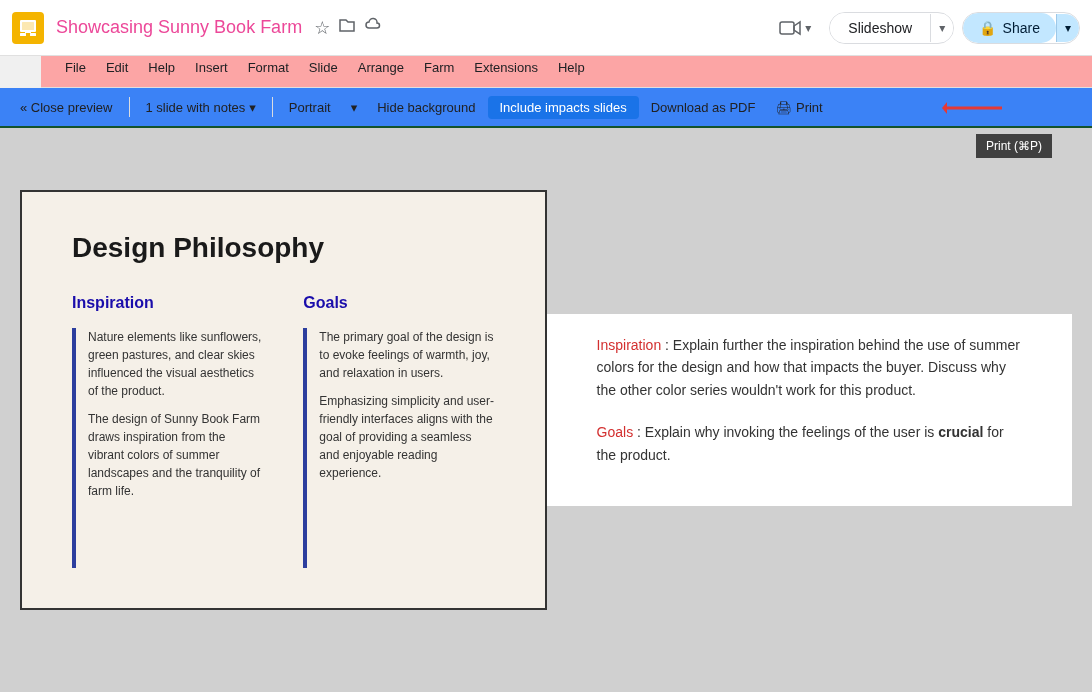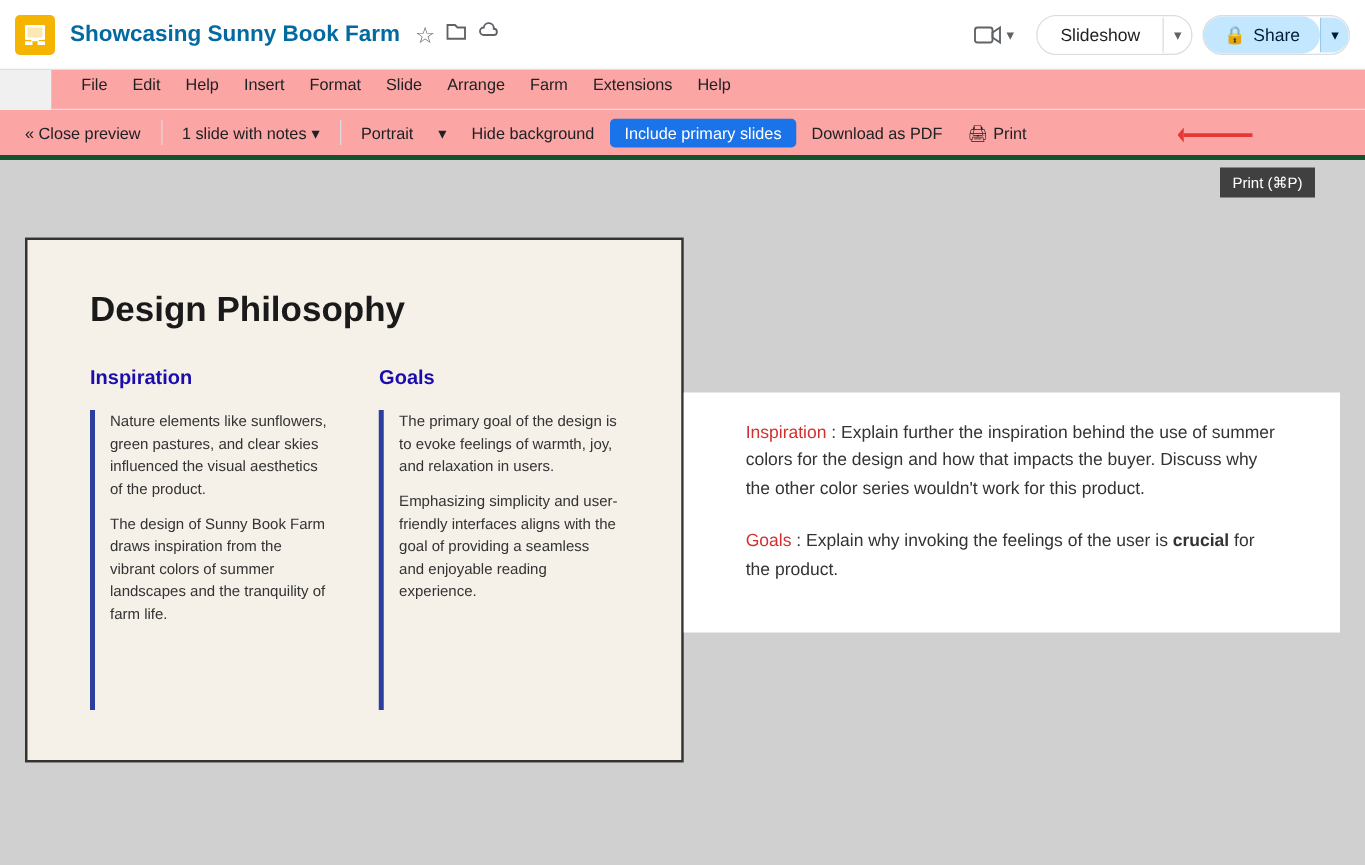--- a/index.html
+++ b/index.html
@@ -20,22 +20,22 @@
       height: 32px;
       background: #F4B400;
       border-radius: 4px;
       display: flex;
       align-items: center;
       justify-content: center;
       flex-shrink: 0;
     }
     .doc-title {
       font-size: 18px;
-      color: #0369a1;
-      font-weight: 700;
+      color: #ec4899;
+      font-weight: 400;
       margin-left: 4px;
     }
     .title-icons {
       display: flex;
       gap: 8px;
       align-items: center;
       margin-left: 4px;
     }
     .title-icon {
       font-size: 18px;
@@ -117,25 +117,25 @@
       font-size: 13px;
       color: #202124;
       cursor: pointer;
       border-radius: 4px;
     }
 
     
     .preview-bar {
       display: flex;
       align-items: center;
-      background: #fca5a5;
+      background: #3b82f6;
       height: 40px;
       padding: 0 12px;
       gap: 4px;
-      border-bottom: 4px solid #14532d;
+      border-bottom: 2px solid #14532d;
       position: relative;
     }
     .close-preview-btn {
       display: flex;
       align-items: center;
       gap: 4px;
       font-size: 13px;
       color: #202124;
       cursor: pointer;
       padding: 4px 8px;
@@ -367,21 +367,21 @@
   <div class="slides-select">
     <span>1 slide with notes</span>
     <span>▾</span>
   </div>
   <div class="divider-v"></div>
   <div class="portrait-select">
     <span>Portrait</span>
     <span>▾</span>
   </div>
   <div class="hide-bg-btn">Hide background</div>
-  <div class="include-skipped-btn">Include primary slides</div>
+  <div class="include-skipped-btn">Include impacts slides</div>
   <div class="download-pdf-btn">Download as PDF</div>
   <div class="print-btn">
     <span>🖨</span>
     <span>Print</span>
   </div>
 
   <div class="arrow-annotation">
     <svg width="70" height="24" viewBox="0 0 70 24">
       <line x1="60" y1="12" x2="5" y2="12" stroke="#e53935" stroke-width="3"></line>
       <polygon points="5,6 5,18 0,12" fill="#e53935"></polygon>

